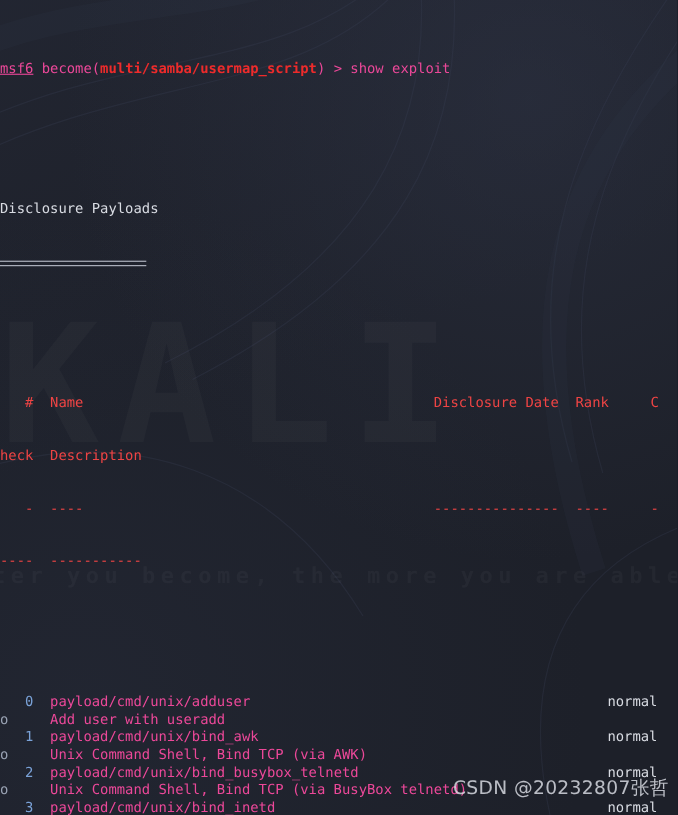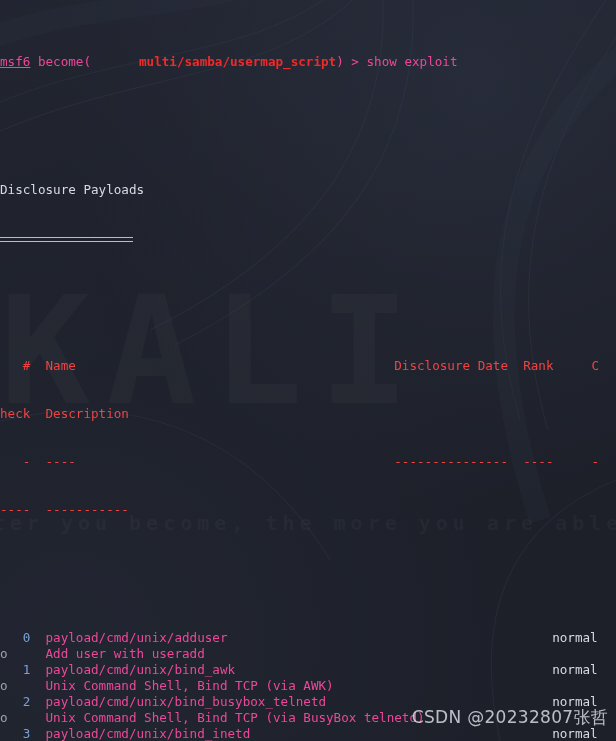--- a/index.html
+++ b/index.html
@@ -73,21 +73,21 @@
     padding: 6px 0 0 0;
     white-space: pre;
   }
   .line {
     height: 16px;
     white-space: pre;
   }
   .blank { height: 16px; }
 
   .c-white   { color: #ec4899; }
-  .c-red     { color: #ee2b2b; font-weight: bold; margin-left: 48px; }
+  .c-red     { color: #ee2b2b; font-weight: bold; }
   .c-dim     { color: #9aa3b4; }
   .c-num     { color: #7aa2d8; }
   .c-rank    { color: #d8dbe2; margin-left: 29px; }
   .c-sep     { color: #ef4444; }
   .underline { text-decoration: underline; }
 
   .dbl-rule {
     position: relative;
     height: 16px;
   }

